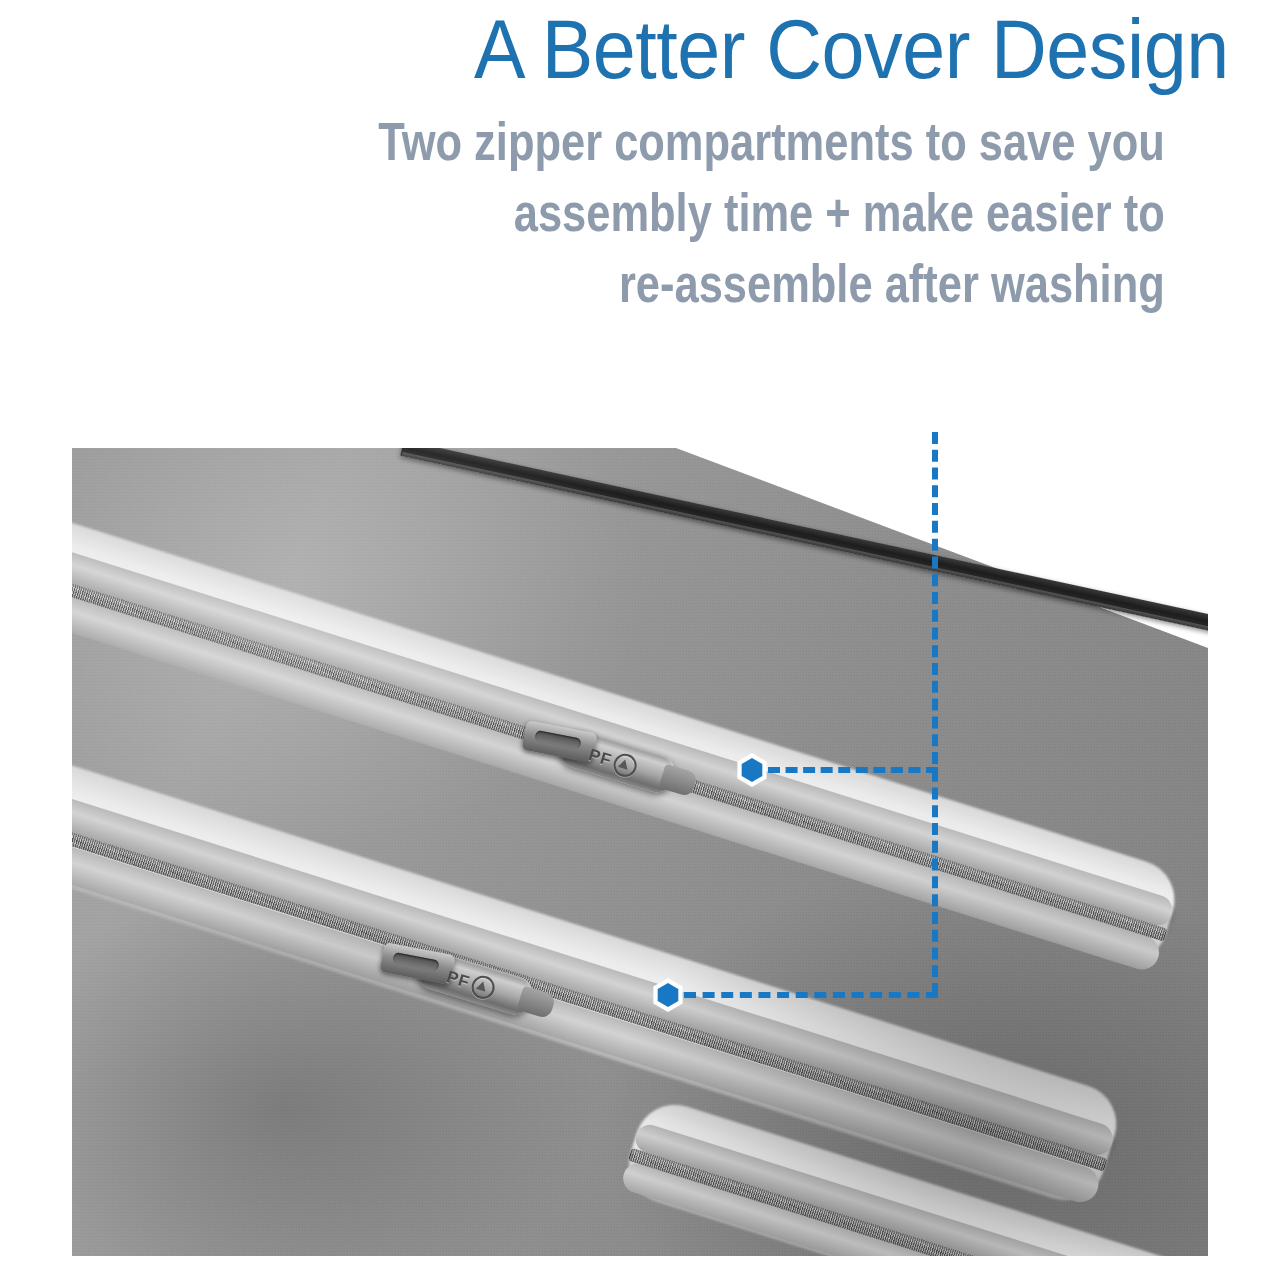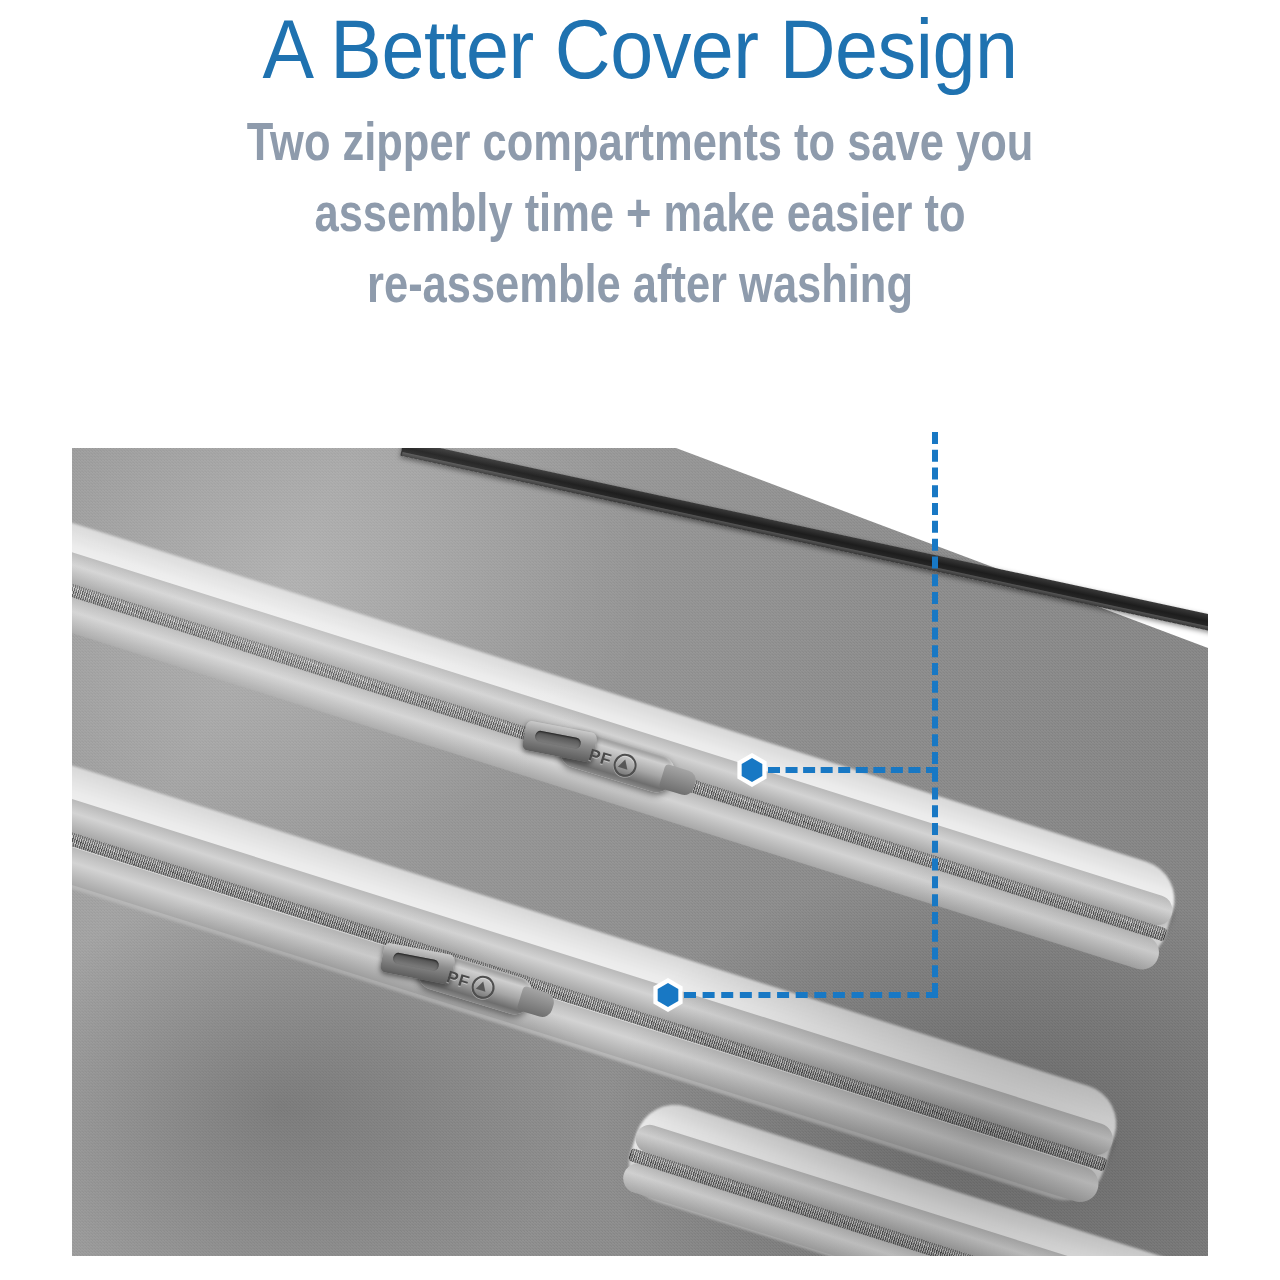--- a/index.html
+++ b/index.html
@@ -19,21 +19,21 @@
     height: 1280px;
     background: #ffffff;
   }
 
   
   .headline-block {
     position: absolute;
     left: 0;
     top: 0;
     width: 1280px;
-    text-align: center;
+    text-align: right;
   }
   .title {
     margin: 0;
     padding-top: 6px;
     font-family: "Liberation Sans Narrow", "Liberation Sans", sans-serif;
     font-size: 84px;
     line-height: 86px;
     font-weight: 400;
     letter-spacing: -0.5px;
     color: #1f72b0;

